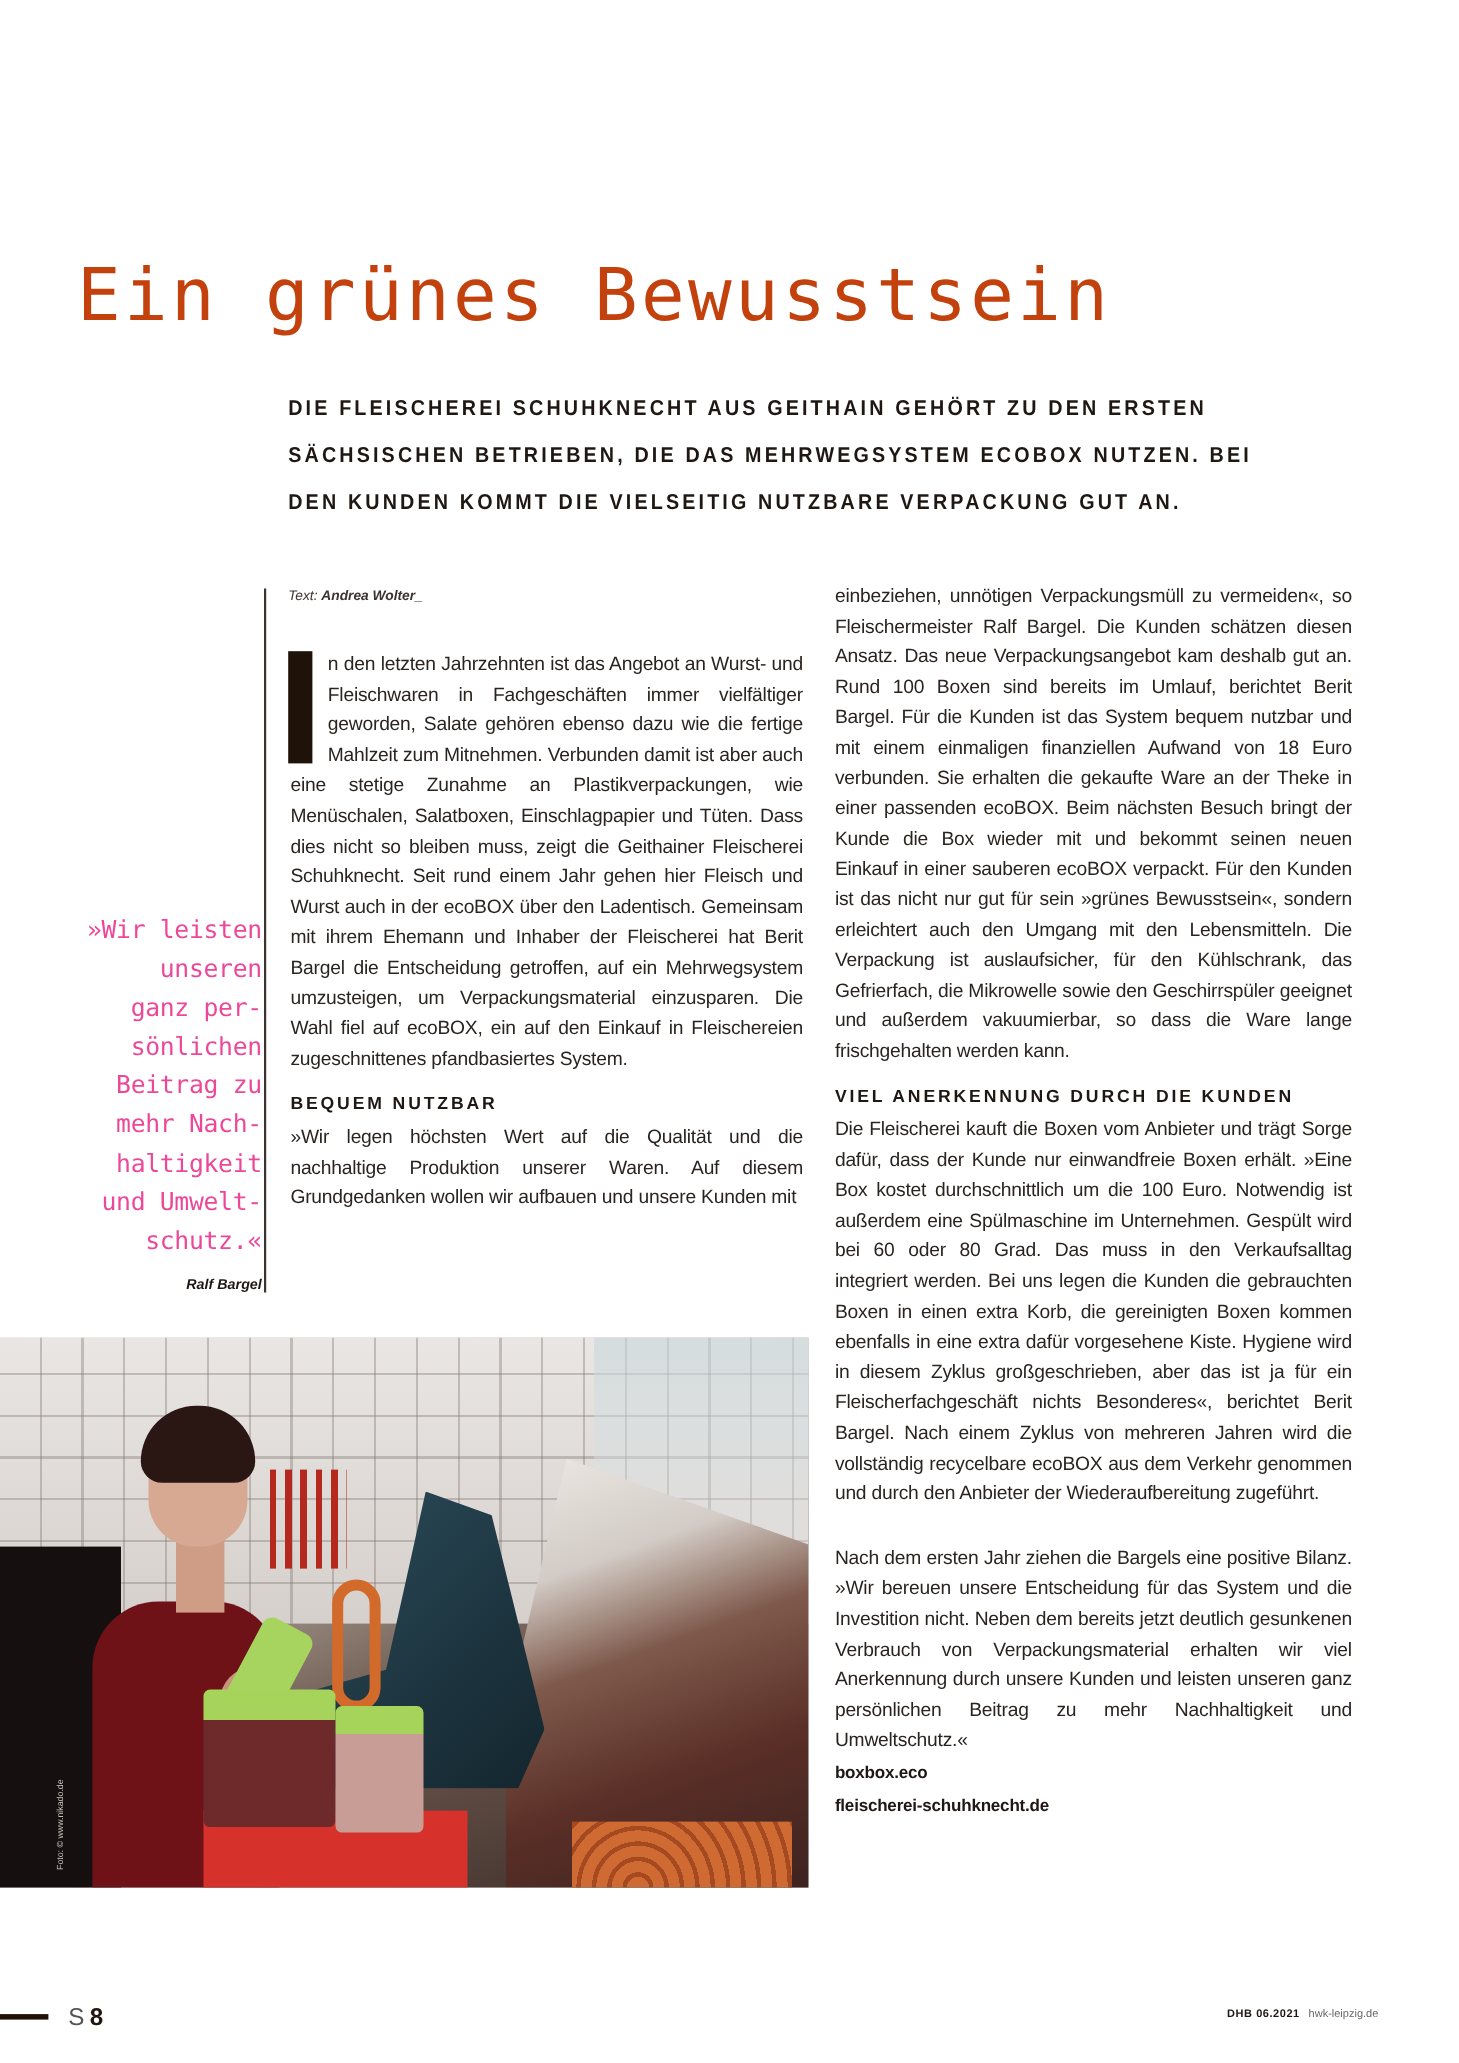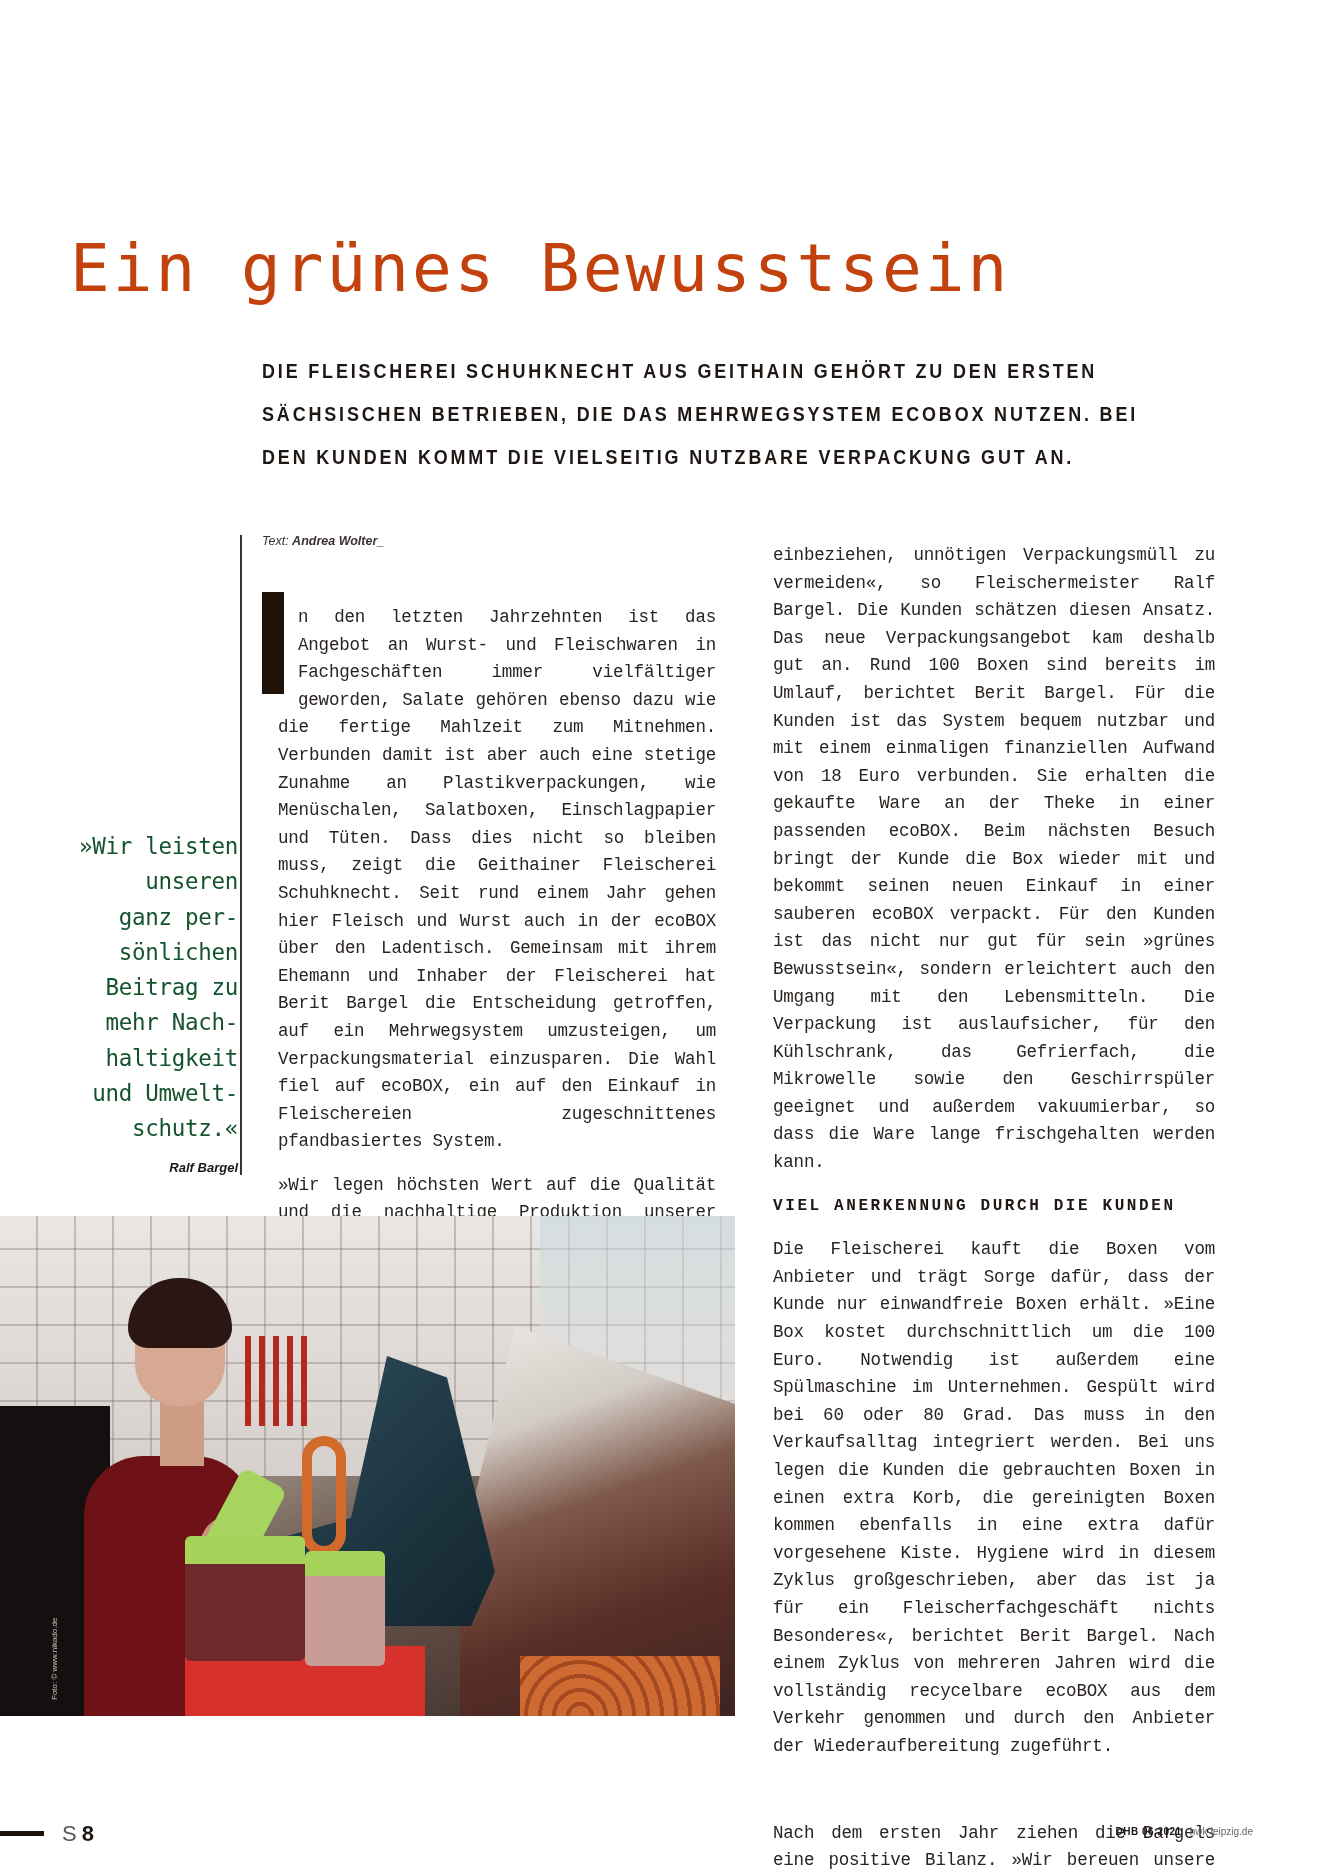--- a/index.html
+++ b/index.html
@@ -16,34 +16,34 @@
           transform: scaleX(0.92); transform-origin: left top; }
 
   .divider-vertical { position: absolute; left: 240px; top: 535px; width: 1.5px; height: 640px; background: #3a3330; }
 
   .byline { position: absolute; left: 262px; top: 534px; font-size: 12.5px; font-style: italic; color: #3a3330;
             font-family: "Liberation Sans", sans-serif; }
   .byline b { font-weight: bold; }
 
   .col { position: absolute; font-size: 17.5px; line-height: 27.6px; color: #2a2420;
          text-align: justify; font-family: "Liberation Sans", sans-serif; letter-spacing: -0.2px; }
-  .col p { margin: 16px; font-family: Liberation Mono, monospace; }
+  .col p { margin: 2px; }
   .col-left { left: 262px; top: 588px; width: 470px; }
   .col-right { left: 757px; top: 526px; width: 474px; }
 
   .drop-cap { float: left; width: 22px; height: 102px; background: #1e1209; margin: 4px 14px 0 0; }
 
   .subhead { font-weight: bold; letter-spacing: 2.6px; font-size: 16px; text-transform: uppercase;
              color: #1e1713; margin-top: 14px !important; text-align: left; }
   .gap { height: 27px; }
   .link { font-weight: bold; font-size: 15.5px; text-align: left; color: #1e1713; }
 
   .pull-quote { position: absolute; left: 40px; top: 829px; width: 198px; text-align: right;
                 font-family: "DejaVu Sans Mono", monospace; font-size: 22.5px; line-height: 35.3px;
-                color: #14532d; letter-spacing: -0.3px; }
+                color: #ec4899; letter-spacing: -0.3px; }
   .pull-quote .line { display: block; white-space: nowrap; }
   .quote-author { position: absolute; left: 40px; top: 1160px; width: 198px; text-align: right;
                   font-family: "Liberation Sans", sans-serif; font-weight: bold; font-style: italic;
                   font-size: 13px; color: #1e1713; }
 
   .photo { position: absolute; left: 0; top: 1216px; width: 735px; height: 500px; overflow: hidden;
            background: linear-gradient(160deg, #d9d4cf 0%, #bfb6ad 30%, #6d5a50 60%, #3a2a26 100%); }
   .photo .wall { position: absolute; left: 0; top: 0; width: 735px; height: 260px;
                  background:
                    repeating-linear-gradient(90deg, rgba(255,255,255,0.0) 0 36px, rgba(120,110,105,0.35) 36px 38px),
@@ -98,20 +98,21 @@
 
 <div class="divider-vertical"></div>
 
 <div class="byline">
   <span>Text: </span><b>Andrea Wolter_</b>
 </div>
 
 <div class="col col-left">
   <div class="drop-cap"></div>
   <p>n den letzten Jahrzehnten ist das Angebot an Wurst- und Fleischwaren in Fachgeschäften immer vielfältiger geworden, Salate gehören ebenso dazu wie die fertige Mahlzeit zum Mitnehmen. Verbunden damit ist aber auch eine stetige Zunahme an Plastikverpackungen, wie Menüschalen, Salatboxen, Einschlagpapier und Tüten. Dass dies nicht so bleiben muss, zeigt die Geithainer Fleischerei Schuhknecht. Seit rund einem Jahr gehen hier Fleisch und Wurst auch in der ecoBOX über den Ladentisch. Gemeinsam mit ihrem Ehemann und Inhaber der Fleischerei hat Berit Bargel die Entscheidung getroffen, auf ein Mehrwegsystem umzusteigen, um Verpackungsmaterial einzusparen. Die Wahl fiel auf ecoBOX, ein auf den Einkauf in Fleischereien zugeschnittenes pfandbasiertes System.</p>
+  <p class="subhead">BEQUEM NUTZBAR</p>
   <p>»Wir legen höchsten Wert auf die Qualität und die nachhaltige Produktion unserer Waren. Auf diesem Grundgedanken wollen wir aufbauen und unsere Kunden mit</p>
 </div>
 
 <div class="pull-quote">
   <span class="line">»Wir leisten</span>
   <span class="line">unseren</span>
   <span class="line">ganz per-</span>
   <span class="line">sönlichen</span>
   <span class="line">Beitrag zu</span>
   <span class="line">mehr Nach-</span>

